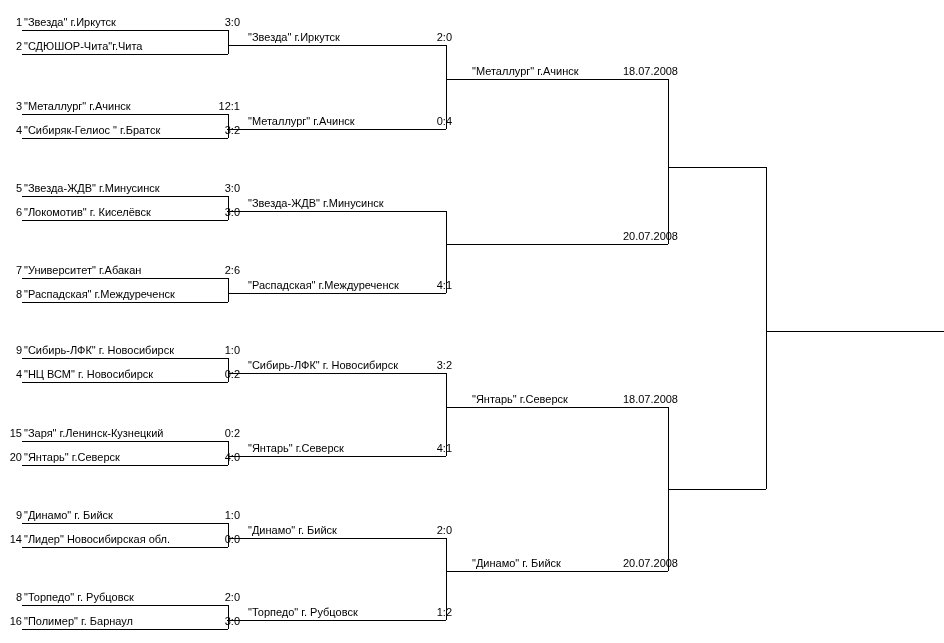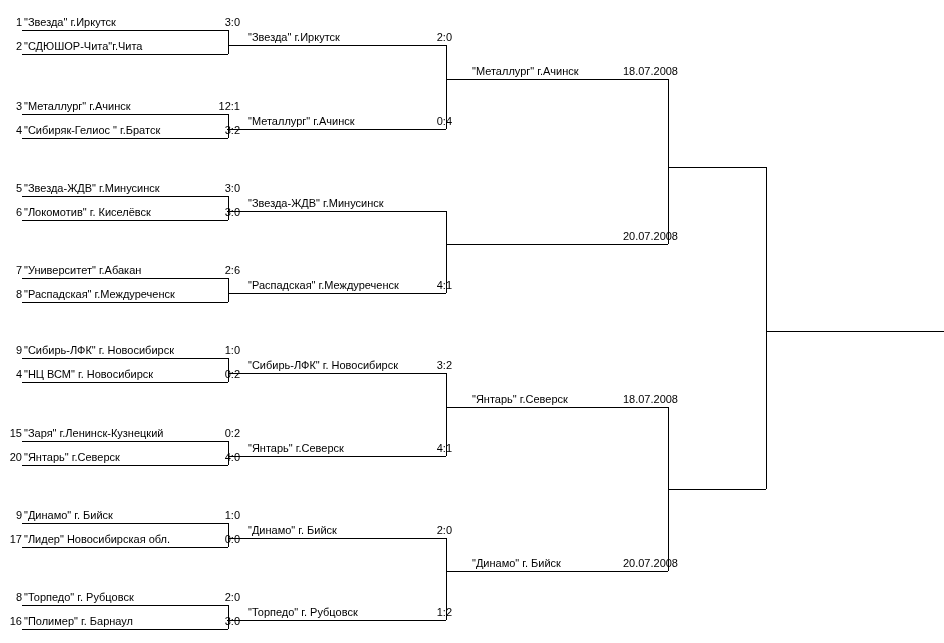--- a/index.html
+++ b/index.html
@@ -172,21 +172,21 @@
   <div class="vline" style="left:228px; top:441px; height:24px;"></div>
 
   <div class="entry r1" style="left:4px; top:507px;">
     <span class="seed">9</span>
     <span class="team">"Динамо" г. Бийск</span>
     <span class="score">1:0</span>
   </div>
   <div class="hline" style="left:22px; top:523px; width:206px;"></div>
 
   <div class="entry r1" style="left:4px; top:531px;">
-    <span class="seed">17</span>
+    <span class="seed">14</span>
     <span class="team">"Лидер" Новосибирская обл.</span>
     <span class="score">0:0</span>
   </div>
   <div class="hline" style="left:22px; top:547px; width:206px;"></div>
   <div class="vline" style="left:228px; top:523px; height:24px;"></div>
 
   <div class="entry r1" style="left:4px; top:589px;">
     <span class="seed">8</span>
     <span class="team">"Торпедо" г. Рубцовск</span>
     <span class="score">2:0</span>

